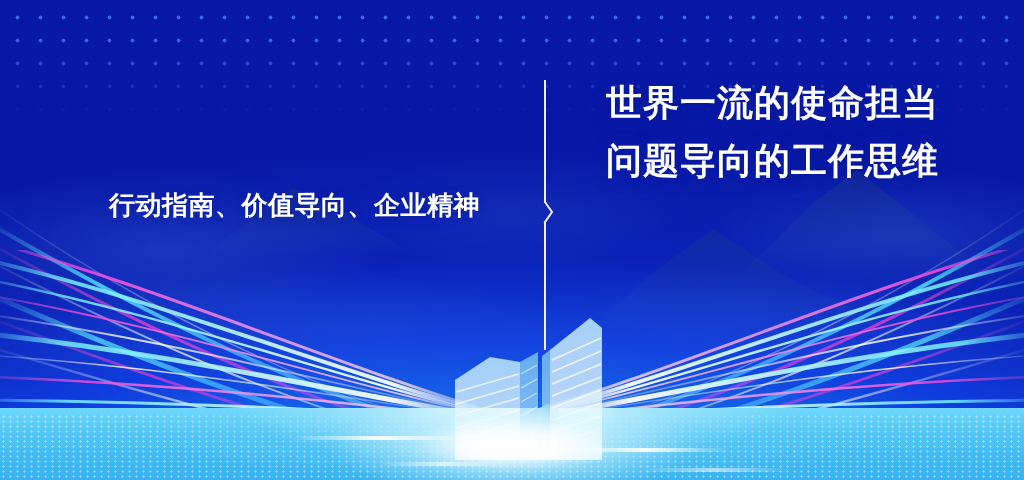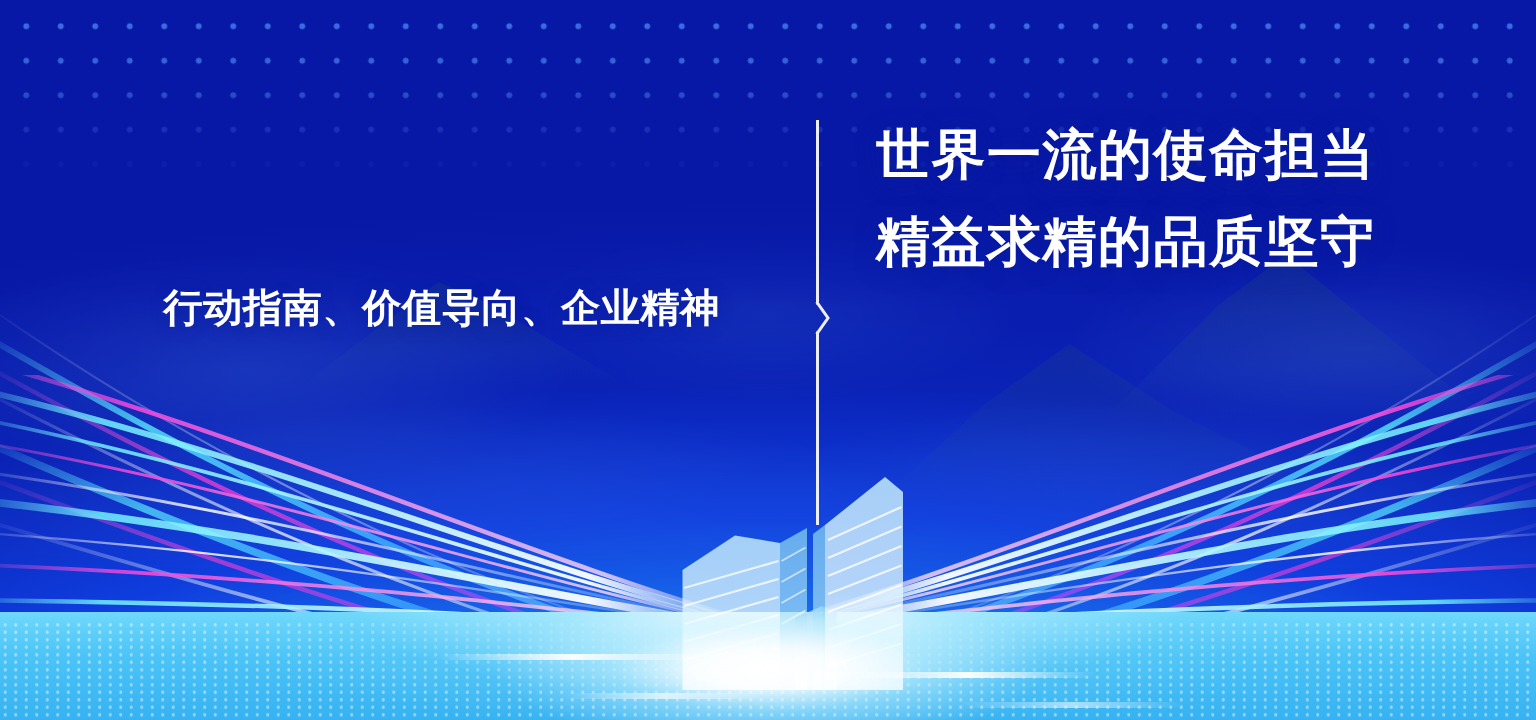--- a/index.html
+++ b/index.html
@@ -90,21 +90,21 @@
     text-shadow:0 1px 10px rgba(6,26,140,.45);
   }
   .en-sub{
     margin-top:13px;
     font-size:17px;font-weight:300;color:#eef6ff;
     letter-spacing:9.5px;white-space:nowrap;
     text-shadow:0 1px 8px rgba(6,26,140,.4);
   }
 
   
-  .right-block{position:absolute;left:584px;top:74px;width:400px;}
+  .right-block{position:absolute;left:606px;top:74px;width:400px;}
   .slogan{
     font-size:36px;font-weight:700;color:#ffffff;
     line-height:58px;letter-spacing:1px;white-space:nowrap;
     text-shadow:0 2px 14px rgba(8,30,150,.55);
   }
 </style>
 </head>
 <body>
 
 <div id="stage">
@@ -325,16 +325,16 @@
       </g>
     </svg>
   </div>
 
   <div class="left-block">
     <div class="cn-title">行动指南、价值导向、企业精神</div>
   </div>
 
   <div class="right-block">
     <div class="slogan">世界一流的使命担当</div>
-    <div class="slogan">精益求精的品质坚守</div>
+    <div class="slogan">问题导向的工作思维</div>
   </div>
 
 </div>
 
 </body></html>

